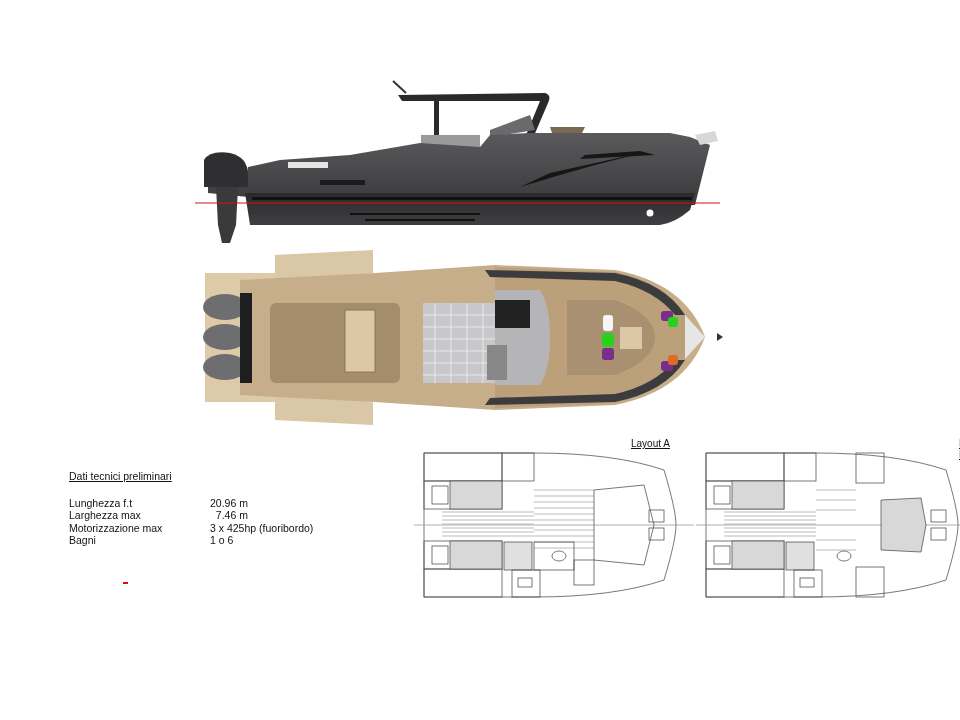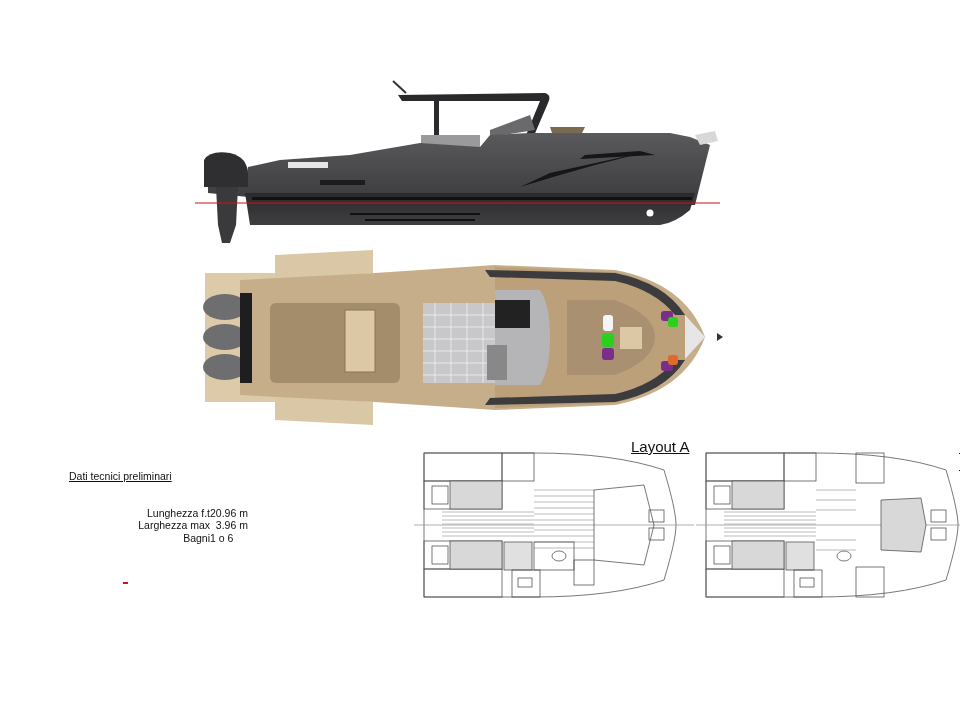--- a/index.html
+++ b/index.html
@@ -1,23 +1,23 @@
 <!DOCTYPE html>
 <html><head>
 <meta charset="utf-8">
 <style>
   html, body { margin:0; padding:0; background:#ffffff; }
   body { width:960px; height:720px; position:relative; overflow:hidden;
          font-family:"Liberation Sans", sans-serif; color:#111; }
   .abs { position:absolute; }
   .specs { left:69px; top:470px; font-size:10.5px; line-height:12.6px; }
-  .specs-title { text-decoration:underline; margin-bottom:24px; }
+  .specs-title { text-decoration:underline; margin-bottom:14px; }
   .spec-row { display:flex; }
-  .spec-label { width:141px;text-align:right; }
-  .layout-label { font-size:15px; text-decoration:underline; }
+  .spec-label { width:141px; }
+  .layout-label { font-size:10px; text-decoration:underline; }
   svg { display:block; }
 </style>
 </head>
 <body>
 
 <div class="abs" style="left:190px; top:75px; width:540px; height:170px;">
   <svg width="540" height="170" viewBox="0 0 540 170">
     <defs>
       <linearGradient id="hullTop" x1="0" y1="0" x2="0" y2="1">
         <stop offset="0" stop-color="#5a5a5c"></stop>
@@ -116,21 +116,25 @@
 </div>
 
 <div class="abs specs">
   <div class="specs-title">Dati tecnici preliminari</div>
   <div class="spec-row">
     <span class="spec-label">Lunghezza f.t</span>
     <span>20.96 m</span>
   </div>
   <div class="spec-row">
     <span class="spec-label">Larghezza max</span>
-    <span style="white-space:pre;">  3.96 m</span>
+    <span style="white-space:pre;">  7.46 m</span>
+  </div>
+  <div class="spec-row">
+    <span class="spec-label">Motorizzazione max</span>
+    <span>3 x 425hp (fuoribordo)</span>
   </div>
   <div class="spec-row">
     <span class="spec-label">Bagni</span>
     <span>1 o 6</span>
   </div>
 </div>
 <div class="abs" style="left:123px; top:582px; width:5px; height:2px; background:#d0121b;"></div>
 
 <div class="abs layout-label" style="left:631px; top:438px;">Layout A</div>
 <div class="abs" style="left:414px; top:450px; width:280px; height:150px;">

